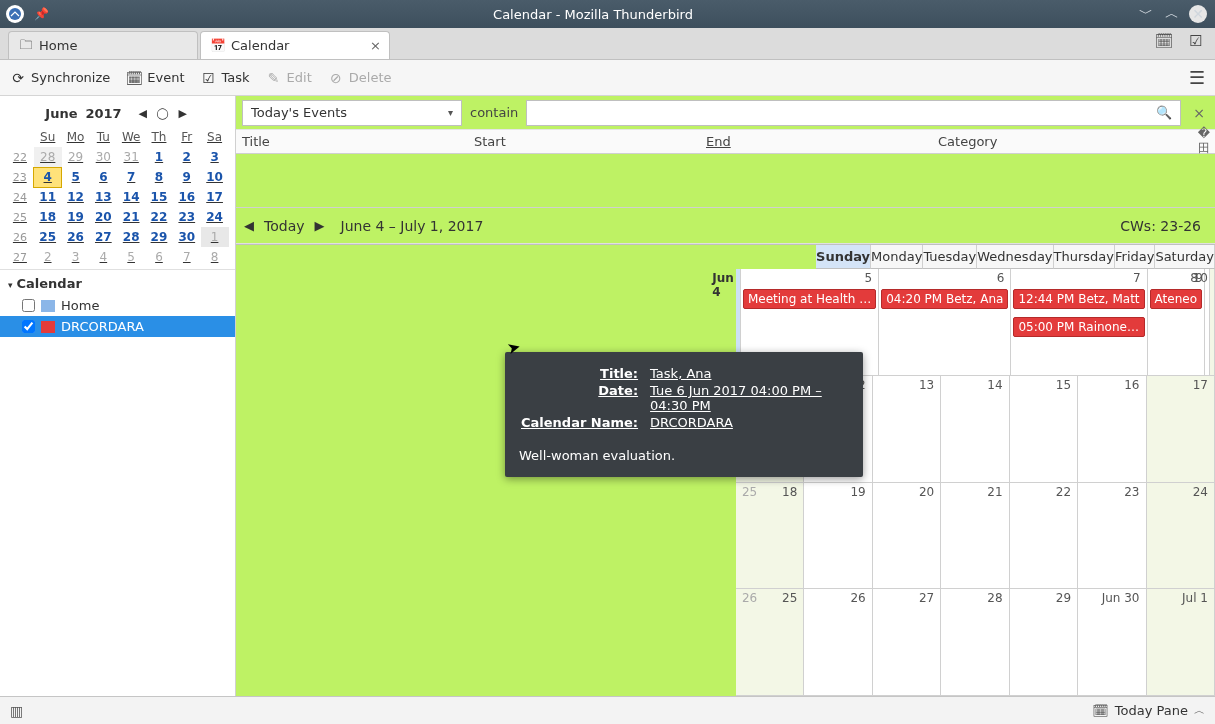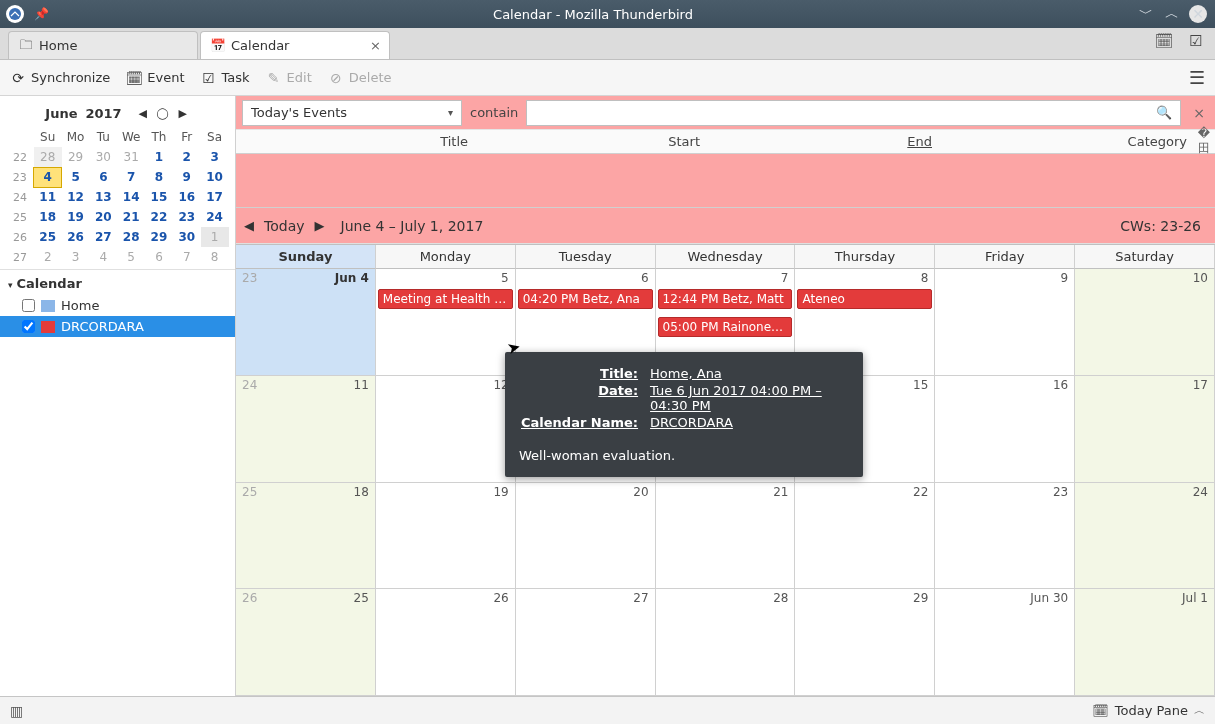--- a/index.html
+++ b/index.html
@@ -32,70 +32,70 @@
 
 
 .main { display:flex; height: calc(100% - 28px - 32px - 36px - 28px); }
 
 
 .sidebar { width:236px; border-right:1px solid #d0d0d0; background:#fff; display:flex; flex-direction:column; }
 .minical { padding:6px 6px 2px; }
 .minical-head { display:flex; align-items:center; justify-content:center; gap:8px; font-size:13px; padding:4px 0 6px; }
 .minical-head .nav { display:flex; gap:6px; margin-left:6px; }
 .minical-head .nav span { width:14px; text-align:center; font-size:11px; color:#333; }
-.mc-grid { width:100%; border-collapse:collapse; font-size:12px; }
+.mc-grid { width:100%; border-collapse:collapse; font-size:12px;text-decoration:underline; }
 .mc-grid th, .mc-grid td { width:24px; height:20px; text-align:center; }
 .mc-grid th { font-weight:normal; color:#555; }
 .mc-grid td.wk { color:#999; font-size:11px; }
 .mc-grid td.dim { color:#aaa; }
 .mc-grid td.bold { color:#1a54ab; font-weight:bold; }
 .mc-grid td.today { background:#ffe27a; border:1px solid #d6a800; }
 .mc-grid td.past { background:#f0f0f0; }
 .mc-grid td.sel { background:#e8e8e8; }
 
 .cal-list-hdr { padding:6px 8px 4px; font-weight:bold; font-size:13px; border-top:1px solid #e0e0e0; }
 .cal-list-hdr::before { content:"▾"; font-size:9px; margin-right:4px; color:#333; }
 .cal-item { display:flex; align-items:center; gap:6px; padding:3px 8px 3px 22px; font-size:13px; }
 .cal-item input { width:13px; height:13px; }
 .cal-item .swatch { width:14px; height:12px; }
 .cal-item.sel { background:#2a8fe6; color:#fff; }
 
 
-.content { flex:1; display:flex; flex-direction:column; background:#fca5a5; }
+.content { flex:1; display:flex; flex-direction:column; background:#bef264; }
 
 .filterbar { height:34px; display:flex; align-items:center; padding:4px 6px; gap:8px; border-bottom:1px solid #e5e5e5; }
 .filter-dd { width:220px; height:26px; border:1px solid #bfbfbf; background:#fff; display:flex; align-items:center; padding:0 8px; font-size:13px; position:relative; }
 .filter-dd::after { content:"▾"; position:absolute; right:8px; font-size:10px; color:#555; }
 .filter-lbl { font-size:13px; color:#444; }
 .filter-input { flex:1; height:26px; border:1px solid #bfbfbf; background:#fff; position:relative; }
 .filter-input .search-ic { position:absolute; right:8px; top:4px; color:#888; font-size:13px; }
 .filter-close { color:#666; font-size:14px; padding:0 4px; }
 
 .list-hdr { height:24px; display:flex; align-items:center; border-bottom:1px solid #d0d0d0; font-size:13px; color:#444; background:#fafafa; }
-.list-hdr > div { padding-left:6px;text-align:right; }
+.list-hdr > div { padding-left:6px; }
 .list-hdr .c-title { width:232px; }
 .list-hdr .c-start { width:232px; }
 .list-hdr .c-end { width:232px;text-decoration:underline; }
 .list-hdr .c-cat { flex:1; }
 .list-hdr .c-cfg { width:28px; text-align:center; color:#666; font-size:12px; }
 .list-body { height:54px; border-bottom:1px solid #d0d0d0; }
 
 .navbar { height:36px; display:flex; align-items:center; padding:0 8px; border-bottom:1px solid #e0e0e0; gap:10px; }
 .navbar .nav-arrow { font-size:13px; color:#333; }
 .navbar .today-link { font-size:14px; }
 .navbar .range { font-size:14px; margin-left:6px; }
 .navbar .spacer { flex:1; }
 .cws { font-size:14px; margin-right:6px; }
 .view-tabs { display:flex; }
 .view-tab { padding:5px 10px; background:#e8e8e8; border:1px solid #c8c8c8; font-size:13px; }
 .view-tab.active { background:#fff; font-weight:bold; }
 .view-tab + .view-tab { border-left:none; }
 
 
-.cal-grid { flex:1; display:flex; flex-direction:column; border-top:1px solid #c0c0c0; }
+.cal-grid { flex:1; display:flex; flex-direction:column; border-top:1px solid #c0c0c0;align-items:flex-end; }
 .cal-dayhdr { display:flex; height:24px; }
 .cal-dayhdr > div { flex:1; border-right:1px solid #d0d0d0; border-bottom:1px solid #c0c0c0; text-align:center; font-size:13px; line-height:24px; background:#f7f7f7; }
 .cal-dayhdr > div.sunday { background:#d4e4f7; font-weight:bold; }
 .cal-rows { flex:1; display:flex; flex-direction:column; }
 .cal-row { flex:1; display:flex; border-bottom:1px solid #d0d0d0; }
 .cal-cell { flex:1; border-right:1px solid #d0d0d0; position:relative; padding:2px; background:#fff; }
 .cal-cell.sunday { background:#f3f7e6; }
 .cal-cell.saturday { background:#f3f7e6; }
 .cal-cell.today { background:#fdf6d9; }
 .cal-cell .dnum { position:absolute; top:2px; right:6px; font-size:12px; color:#555; }
@@ -426,21 +426,21 @@
         </div>
     </div>
   </div>
 </div>
 
 <div class="tooltip">
   <table>
     <tbody>
         <tr>
           <td class="k">Title:</td>
-        <td>Home, Ana</td>
+        <td>Task, Ana</td>
         </tr>
     <tr>
           <td class="k">Date:</td>
         <td>Tue 6 Jun 2017 04:00 PM – 04:30 PM</td>
         </tr>
     <tr>
           <td class="k">Calendar Name:</td>
         <td>DRCORDARA</td>
         </tr>
   </tbody>

